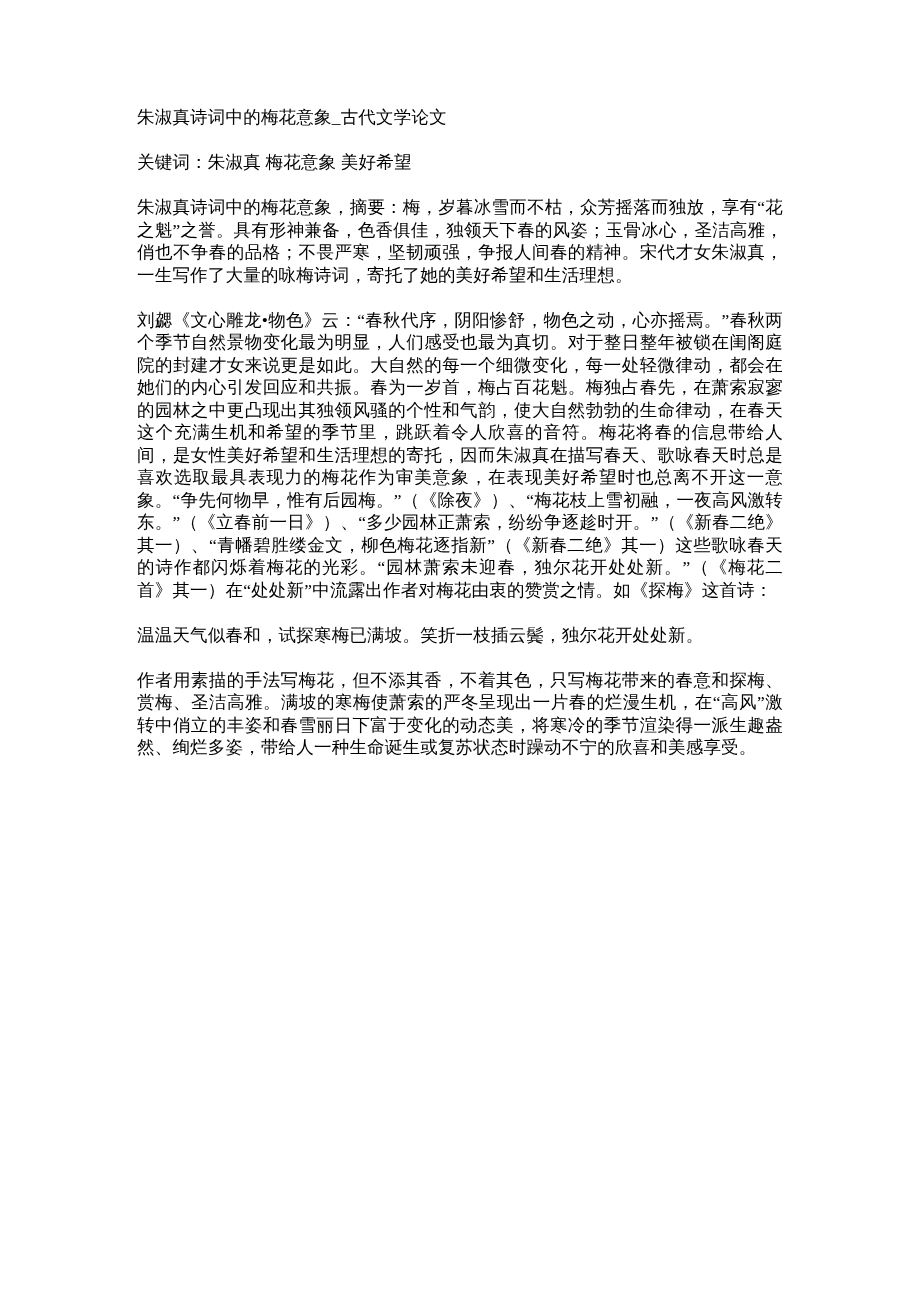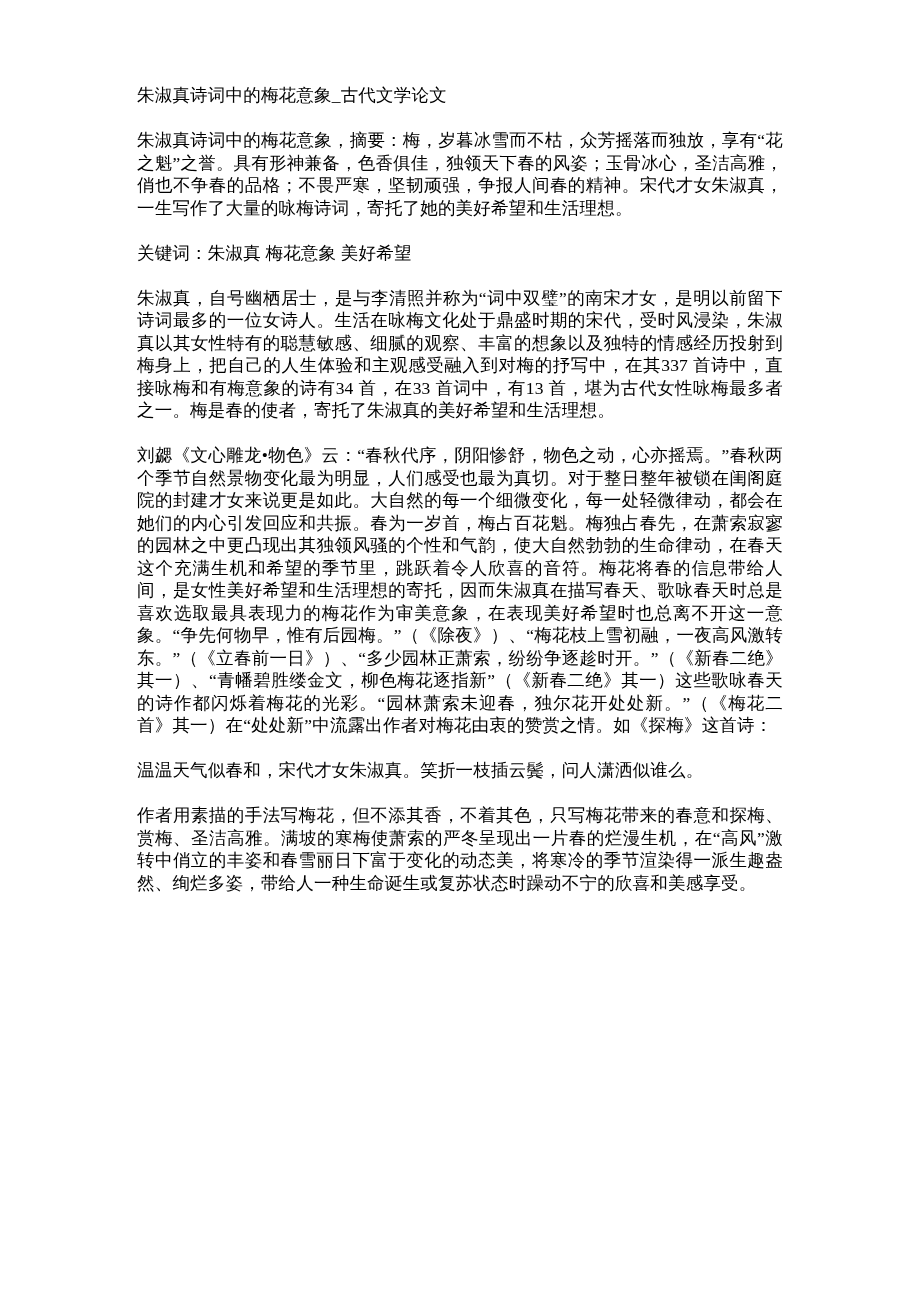--- a/index.html
+++ b/index.html
@@ -11,21 +11,21 @@
     width: 920px;
     height: 1302px;
     background: #ffffff;
     color: #000000;
     overflow: hidden;
     font-family: "Liberation Serif", "DejaVu Serif", serif;
   }
   .page {
     width: 920px;
     height: 1302px;
-    padding: 84px 137px 0 137px;
+    padding: 106px 137px 0 137px;
   }
   .doc-title,
   .para {
     font-size: 17.5px;
     line-height: 22.5px;
     margin: 0 0 22.5px 0;
     letter-spacing: 0.2px;
   }
   .para {
     text-align: justify;
@@ -38,26 +38,25 @@
     text-align: left;
   }
 </style>
 </head>
 <body>
 
 <div class="page">
 
   <p class="doc-title">朱淑真诗词中的梅花意象_古代文学论文</p>
 
+  <p class="para keywords">关键词：朱淑真  梅花意象  美好希望</p>
+
   <p class="para">朱淑真诗词中的梅花意象，摘要：梅，岁暮冰雪而不枯，众芳摇落而独放，享有“花之魁”之誉。具有形神兼备，色香俱佳，独领天下春的风姿；玉骨冰心，圣洁高雅，俏也不争春的品格；不畏严寒，坚韧顽强，争报人间春的精神。宋代才女朱淑真，一生写作了大量的咏梅诗词，寄托了她的美好希望和生活理想。</p>
 
-  <p class="para keywords">关键词：朱淑真  梅花意象  美好希望</p>
-
-  <p class="para">朱淑真，自号幽栖居士，是与李清照并称为“词中双璧”的南宋才女，是明以前留下诗词最多的一位女诗人。生活在咏梅文化处于鼎盛时期的宋代，受时风浸染，朱淑真以其女性特有的聪慧敏感、细腻的观察、丰富的想象以及独特的情感经历投射到梅身上，把自己的人生体验和主观感受融入到对梅的抒写中，在其337 首诗中，直接咏梅和有梅意象的诗有34 首，在33 首词中，有13 首，堪为古代女性咏梅最多者之一。梅是春的使者，寄托了朱淑真的美好希望和生活理想。</p>
 
   <p class="para">刘勰《文心雕龙•物色》云：“春秋代序，阴阳惨舒，物色之动，心亦摇焉。”春秋两个季节自然景物变化最为明显，人们感受也最为真切。对于整日整年被锁在闺阁庭院的封建才女来说更是如此。大自然的每一个细微变化，每一处轻微律动，都会在她们的内心引发回应和共振。春为一岁首，梅占百花魁。梅独占春先，在萧索寂寥的园林之中更凸现出其独领风骚的个性和气韵，使大自然勃勃的生命律动，在春天这个充满生机和希望的季节里，跳跃着令人欣喜的音符。梅花将春的信息带给人间，是女性美好希望和生活理想的寄托，因而朱淑真在描写春天、歌咏春天时总是喜欢选取最具表现力的梅花作为审美意象，在表现美好希望时也总离不开这一意象。“争先何物早，惟有后园梅。”（《除夜》）、“梅花枝上雪初融，一夜高风激转东。”（《立春前一日》）、“多少园林正萧索，纷纷争逐趁时开。”（《新春二绝》其一）、“青幡碧胜缕金文，柳色梅花逐指新”（《新春二绝》其一）这些歌咏春天的诗作都闪烁着梅花的光彩。“园林萧索未迎春，独尔花开处处新。”（《梅花二首》其一）在“处处新”中流露出作者对梅花由衷的赞赏之情。如《探梅》这首诗：</p>
 
-  <p class="para poem">温温天气似春和，宋代才女朱淑真。笑折一枝插云鬓，问人潇洒似谁么。</p>
+  <p class="para poem">温温天气似春和，试探寒梅已满坡。笑折一枝插云鬓，独尔花开处处新。</p>
 
   <p class="para">作者用素描的手法写梅花，但不添其香，不着其色，只写梅花带来的春意和探梅、赏梅、圣洁高雅。满坡的寒梅使萧索的严冬呈现出一片春的烂漫生机，在“高风”激转中俏立的丰姿和春雪丽日下富于变化的动态美，将寒冷的季节渲染得一派生趣盎然、绚烂多姿，带给人一种生命诞生或复苏状态时躁动不宁的欣喜和美感享受。</p>
 
 
 </div>
 
 </body></html>

